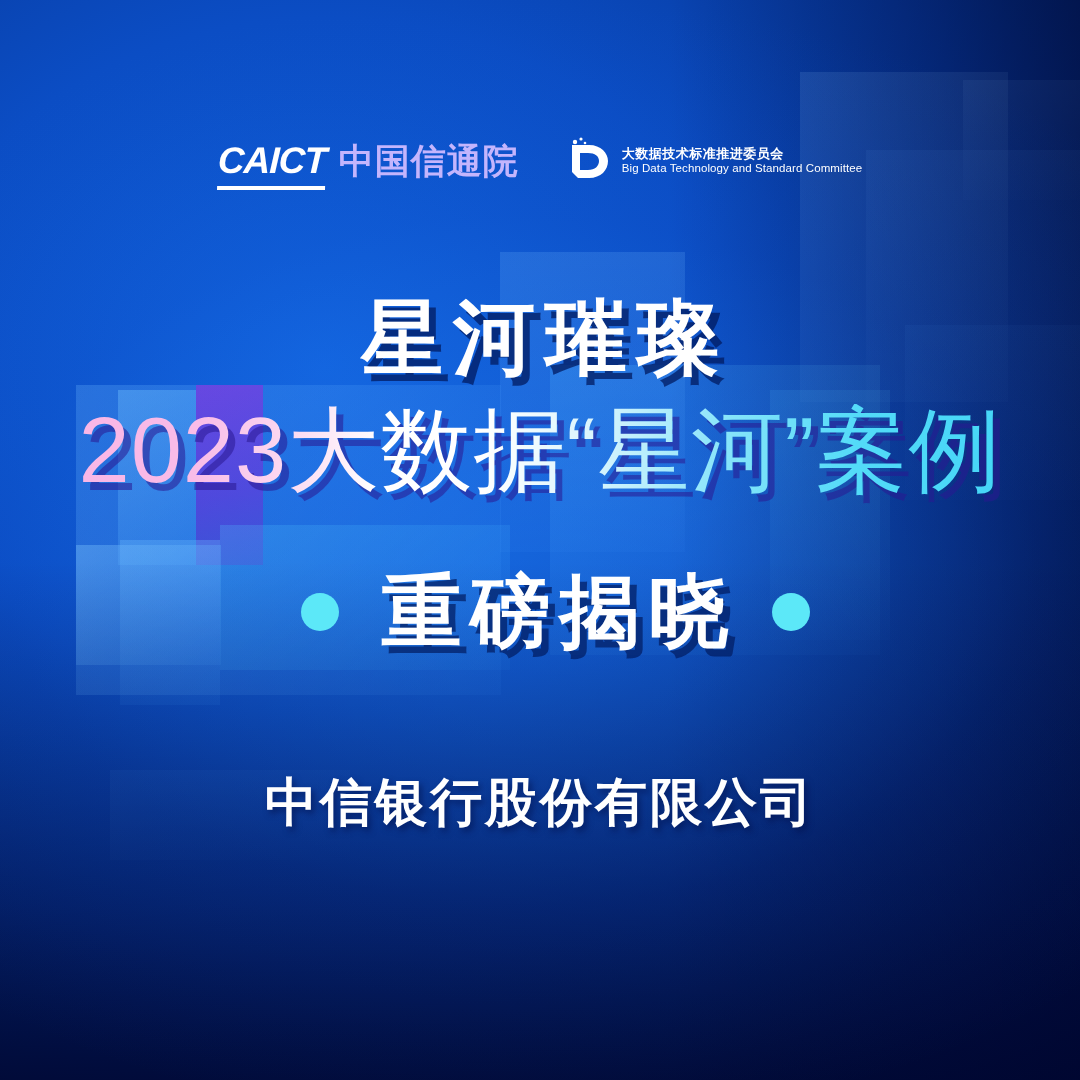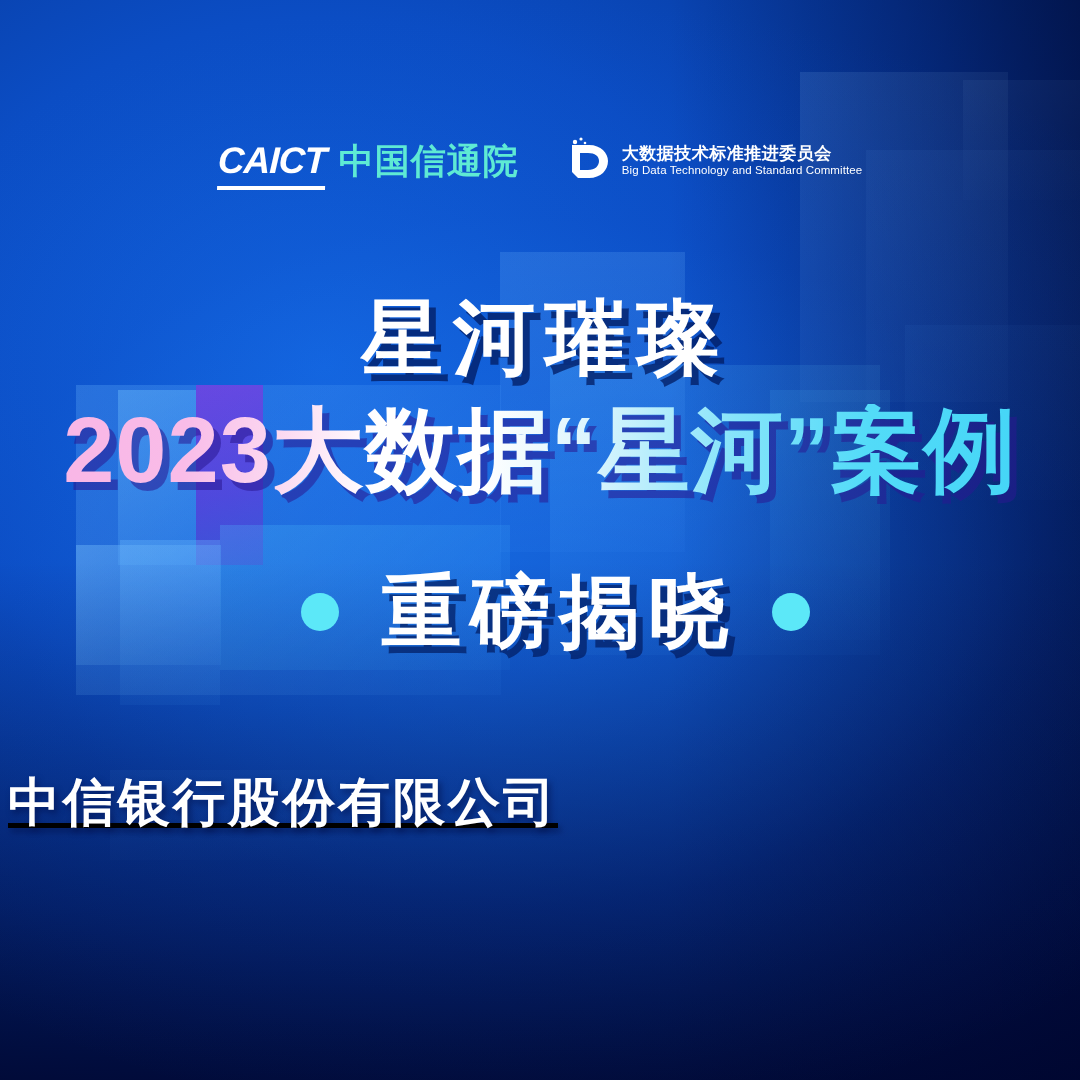--- a/index.html
+++ b/index.html
@@ -67,21 +67,21 @@
   }
   .caict-mark::after {
     content: "";
     position: absolute;
     left: 0; right: 0;
     bottom: -8px;
     height: 4px;
     background: #ffffff;
   }
   .caict-cn {
-    color: #5eead4;
+    color: #c4b5fd;
     font-size: 35px;
     font-weight: bold;
     letter-spacing: 1px;
   }
   .logo-bdtsc {
     display: flex;
     align-items: center;
     gap: 11px;
   }
   .bdtsc-mark {
@@ -89,21 +89,21 @@
     height: 50px;
     position: relative;
   }
   .bdtsc-text {
     display: flex;
     flex-direction: column;
     gap: 3px;
   }
   .bdtsc-cn {
     color: #ffffff;
-    font-size: 17px;
+    font-size: 13px;
     font-weight: bold;
     letter-spacing: 0.5px;
     line-height: 1;
   }
   .bdtsc-en {
     color: #ffffff;
     font-size: 11.5px;
     font-weight: normal;
     letter-spacing: 0.1px;
     line-height: 1;
@@ -129,21 +129,21 @@
     position: absolute;
     top: 404px;
     left: 0;
     width: 1080px;
     text-align: center;
     line-height: 1;
   }
   .title2 .grad {
     display: inline-block;
     font-size: 92px;
-    font-weight: bold;
+    font-weight: normal;
     letter-spacing: 1px;
     background-image: linear-gradient(95deg,
         #f9b6e6 0%, #f9bce8 13%, #fbd6f0 22%,
         #ffffff 33%, #ffffff 44%,
         #d8f4fd 56%, #86e4fa 70%, #53dbf8 84%, #45d6f7 100%);
     -webkit-background-clip: text;
     background-clip: text;
     color: transparent;
     -webkit-text-fill-color: transparent;
     filter: drop-shadow(7px 8px 0 rgba(42,24,145,0.55));
@@ -177,24 +177,23 @@
     text-shadow: 7px 8px 0 rgba(2,27,96,0.7);
   }
 
   
   .companies {
     position: absolute;
     top: 772px;
     left: 0;
     width: 1080px;
     display: flex;
-    flex-direction: row;
+    flex-direction: column;
     align-items: center;
     gap: 28px;
-    text-decoration: underline;
   }
   .company {
     position: relative;
     display: inline-block;
     padding: 0 8px;
     font-size: 52px;
     font-weight: bold;
     color: #ffffff;
     letter-spacing: 3px;
     line-height: 1.18;

